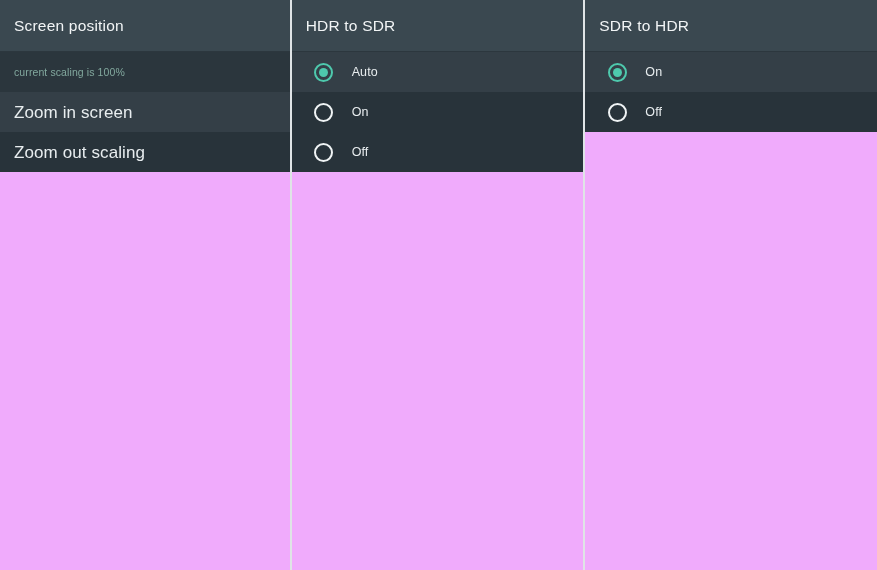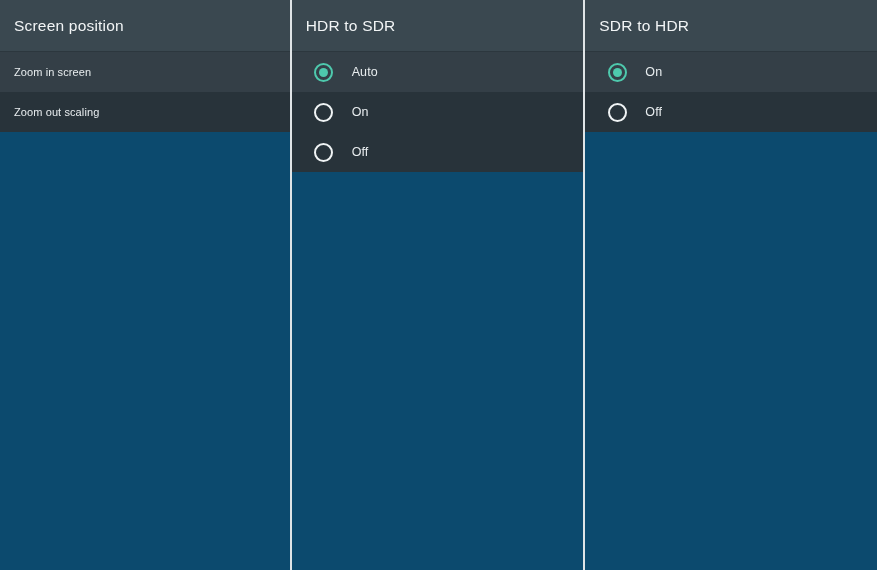--- a/index.html
+++ b/index.html
@@ -20,21 +20,21 @@
     width: 877px;
     height: 570px;
     display: flex;
     background: #28333a;
   }
 
   
   .column {
     position: relative;
     height: 570px;
-    background: #0c4a6e;
+    background: #f0abfc;
     display: flex;
     flex-direction: column;
     box-sizing: border-box;
   }
   .col-1 { width: 291px; }
   .col-2 { width: 293px; text-align: right; }
   .col-3 { width: 293px; justify-content: flex-end; }
 
   .divider {
     width: 2px;
@@ -77,21 +77,21 @@
     position: relative;
   }
   .row.alt {
     background: #2b363d;
   }
   .row.highlight {
     background: #343f47;
   }
   .row .label {
     color: #e8edef;
-    font-size: 11px;
+    font-size: 17px;
     font-weight: 400;
     letter-spacing: 0.1px;
     line-height: 1;
   }
   .row .label.small-info {
     color: #82a89e;
     font-size: 10.5px;
     letter-spacing: 0.1px;
   }
 
@@ -138,20 +138,23 @@
 </head>
 <body>
 
 <div class="screen">
 
   <div class="column col-1">
     <div class="col-header">
       <span class="title">Screen position</span>
     </div>
     <div class="rows">
+      <div class="row alt">
+        <span class="label small-info">current scaling is 100%</span>
+      </div>
       <div class="row highlight">
         <span class="label">Zoom in screen</span>
       </div>
       <div class="row">
         <span class="label">Zoom out scaling</span>
       </div>
     </div>
   </div>
 
   <div class="divider"></div>

